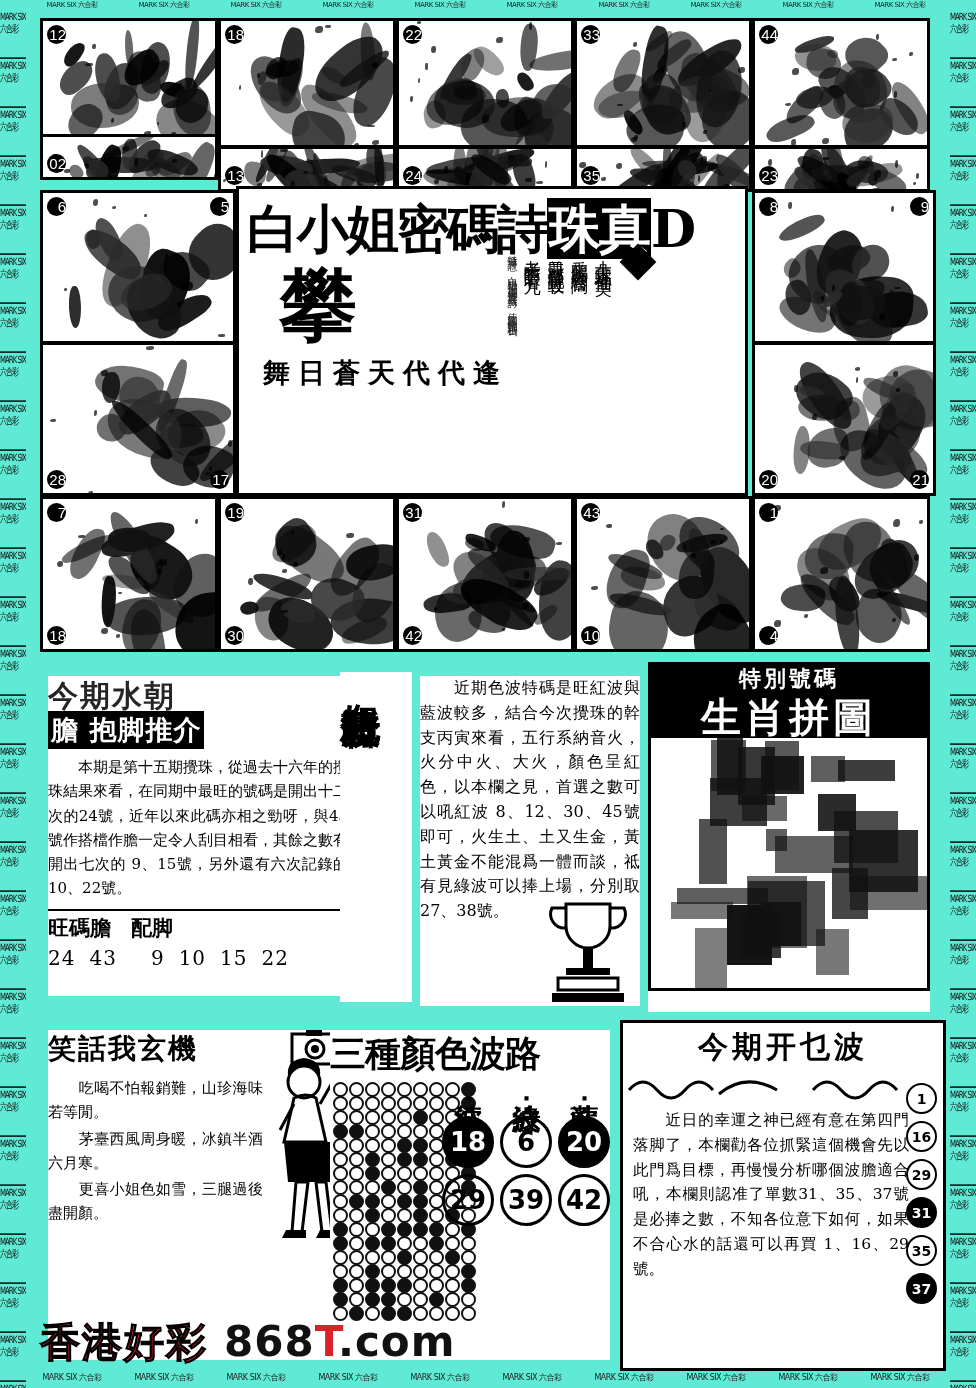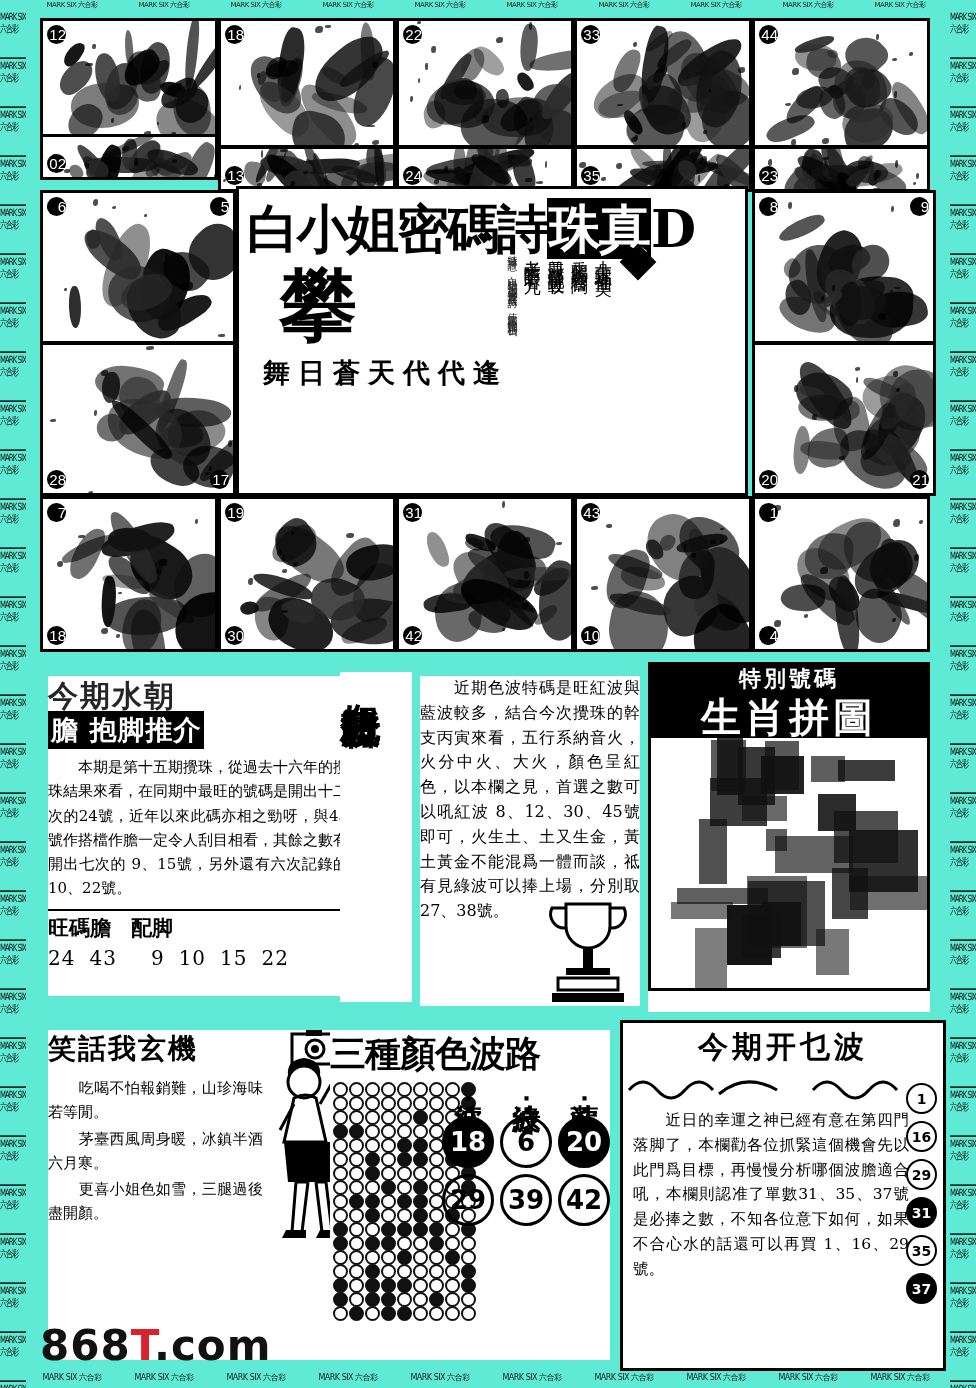--- a/index.html
+++ b/index.html
@@ -1080,20 +1080,21 @@
         <div class="ball">1</div>
         <div class="ball">16</div>
         <div class="ball">29</div>
         <div class="ball" style="background: rgb(0, 0, 0); color: rgb(255, 255, 255);">31</div>
         <div class="ball">35</div>
         <div class="ball" style="background: rgb(0, 0, 0); color: rgb(255, 255, 255);">37</div>
       </div>
   </div>
 
   <div class="footer">
+    <span class="cn">香港好彩</span>
     <span class="url"><span>868</span><span class="red">T</span><span>.com</span></span>
   </div>
 
   <div class="botstrip" id="botstrip">
       <span>MARK SIX 六合彩</span>
       <span>MARK SIX 六合彩</span>
       <span>MARK SIX 六合彩</span>
       <span>MARK SIX 六合彩</span>
       <span>MARK SIX 六合彩</span>
       <span>MARK SIX 六合彩</span>

